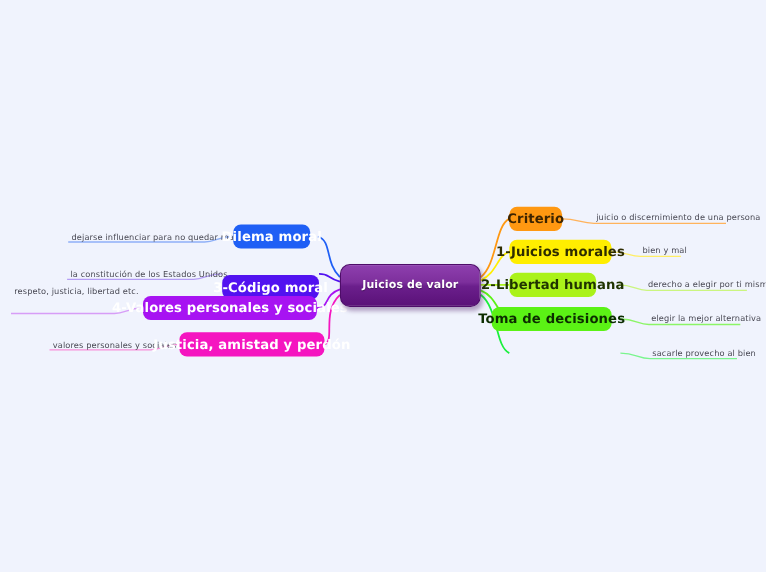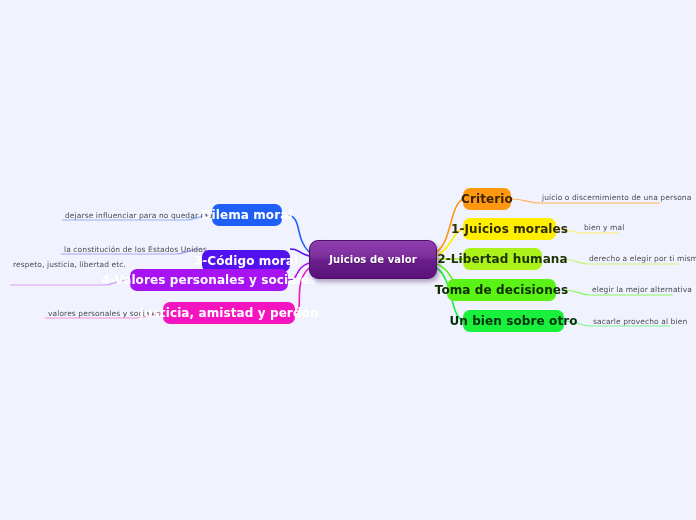--- a/index.html
+++ b/index.html
@@ -163,21 +163,20 @@
     <path d="M130,280 C116,280 114,285 104,285 L10,285" fill="none" stroke="#d79df7" stroke-width="1.2"></path>
     <path d="M163,313 C149,313 147,318 137,318 L45,318" fill="none" stroke="#f78fd9" stroke-width="1.2"></path>
   </svg>
 
   <div class="node" id="root-node">Juicios de valor</div>
 
   <div class="node branch" id="node-criterio">Criterio</div>
   <div class="node branch" id="node-juicios-morales">1-Juicios morales</div>
   <div class="node branch" id="node-libertad-humana">2-Libertad humana</div>
   <div class="node branch" id="node-toma-decisiones">Toma de decisiones</div>
-  <div class="node branch" id="node-bien-sobre-otro">Un bien sobre otro</div>
 
   <div class="node branch" id="node-dilema-moral">Dilema moral</div>
   <div class="node branch" id="node-codigo-moral">3-Código moral</div>
   <div class="node branch" id="node-valores">4-Valores personales y sociales</div>
   <div class="node branch" id="node-justicia">Justicia, amistad y perdón</div>
 
   <div class="leaf leaf-right" id="leaf-criterio">juicio o discernimiento de una persona</div>
   <div class="leaf leaf-right" id="leaf-juicios">bien y mal</div>
   <div class="leaf leaf-right" id="leaf-libertad">derecho a elegir por ti mismo</div>
   <div class="leaf leaf-right" id="leaf-toma">elegir la mejor alternativa</div>

